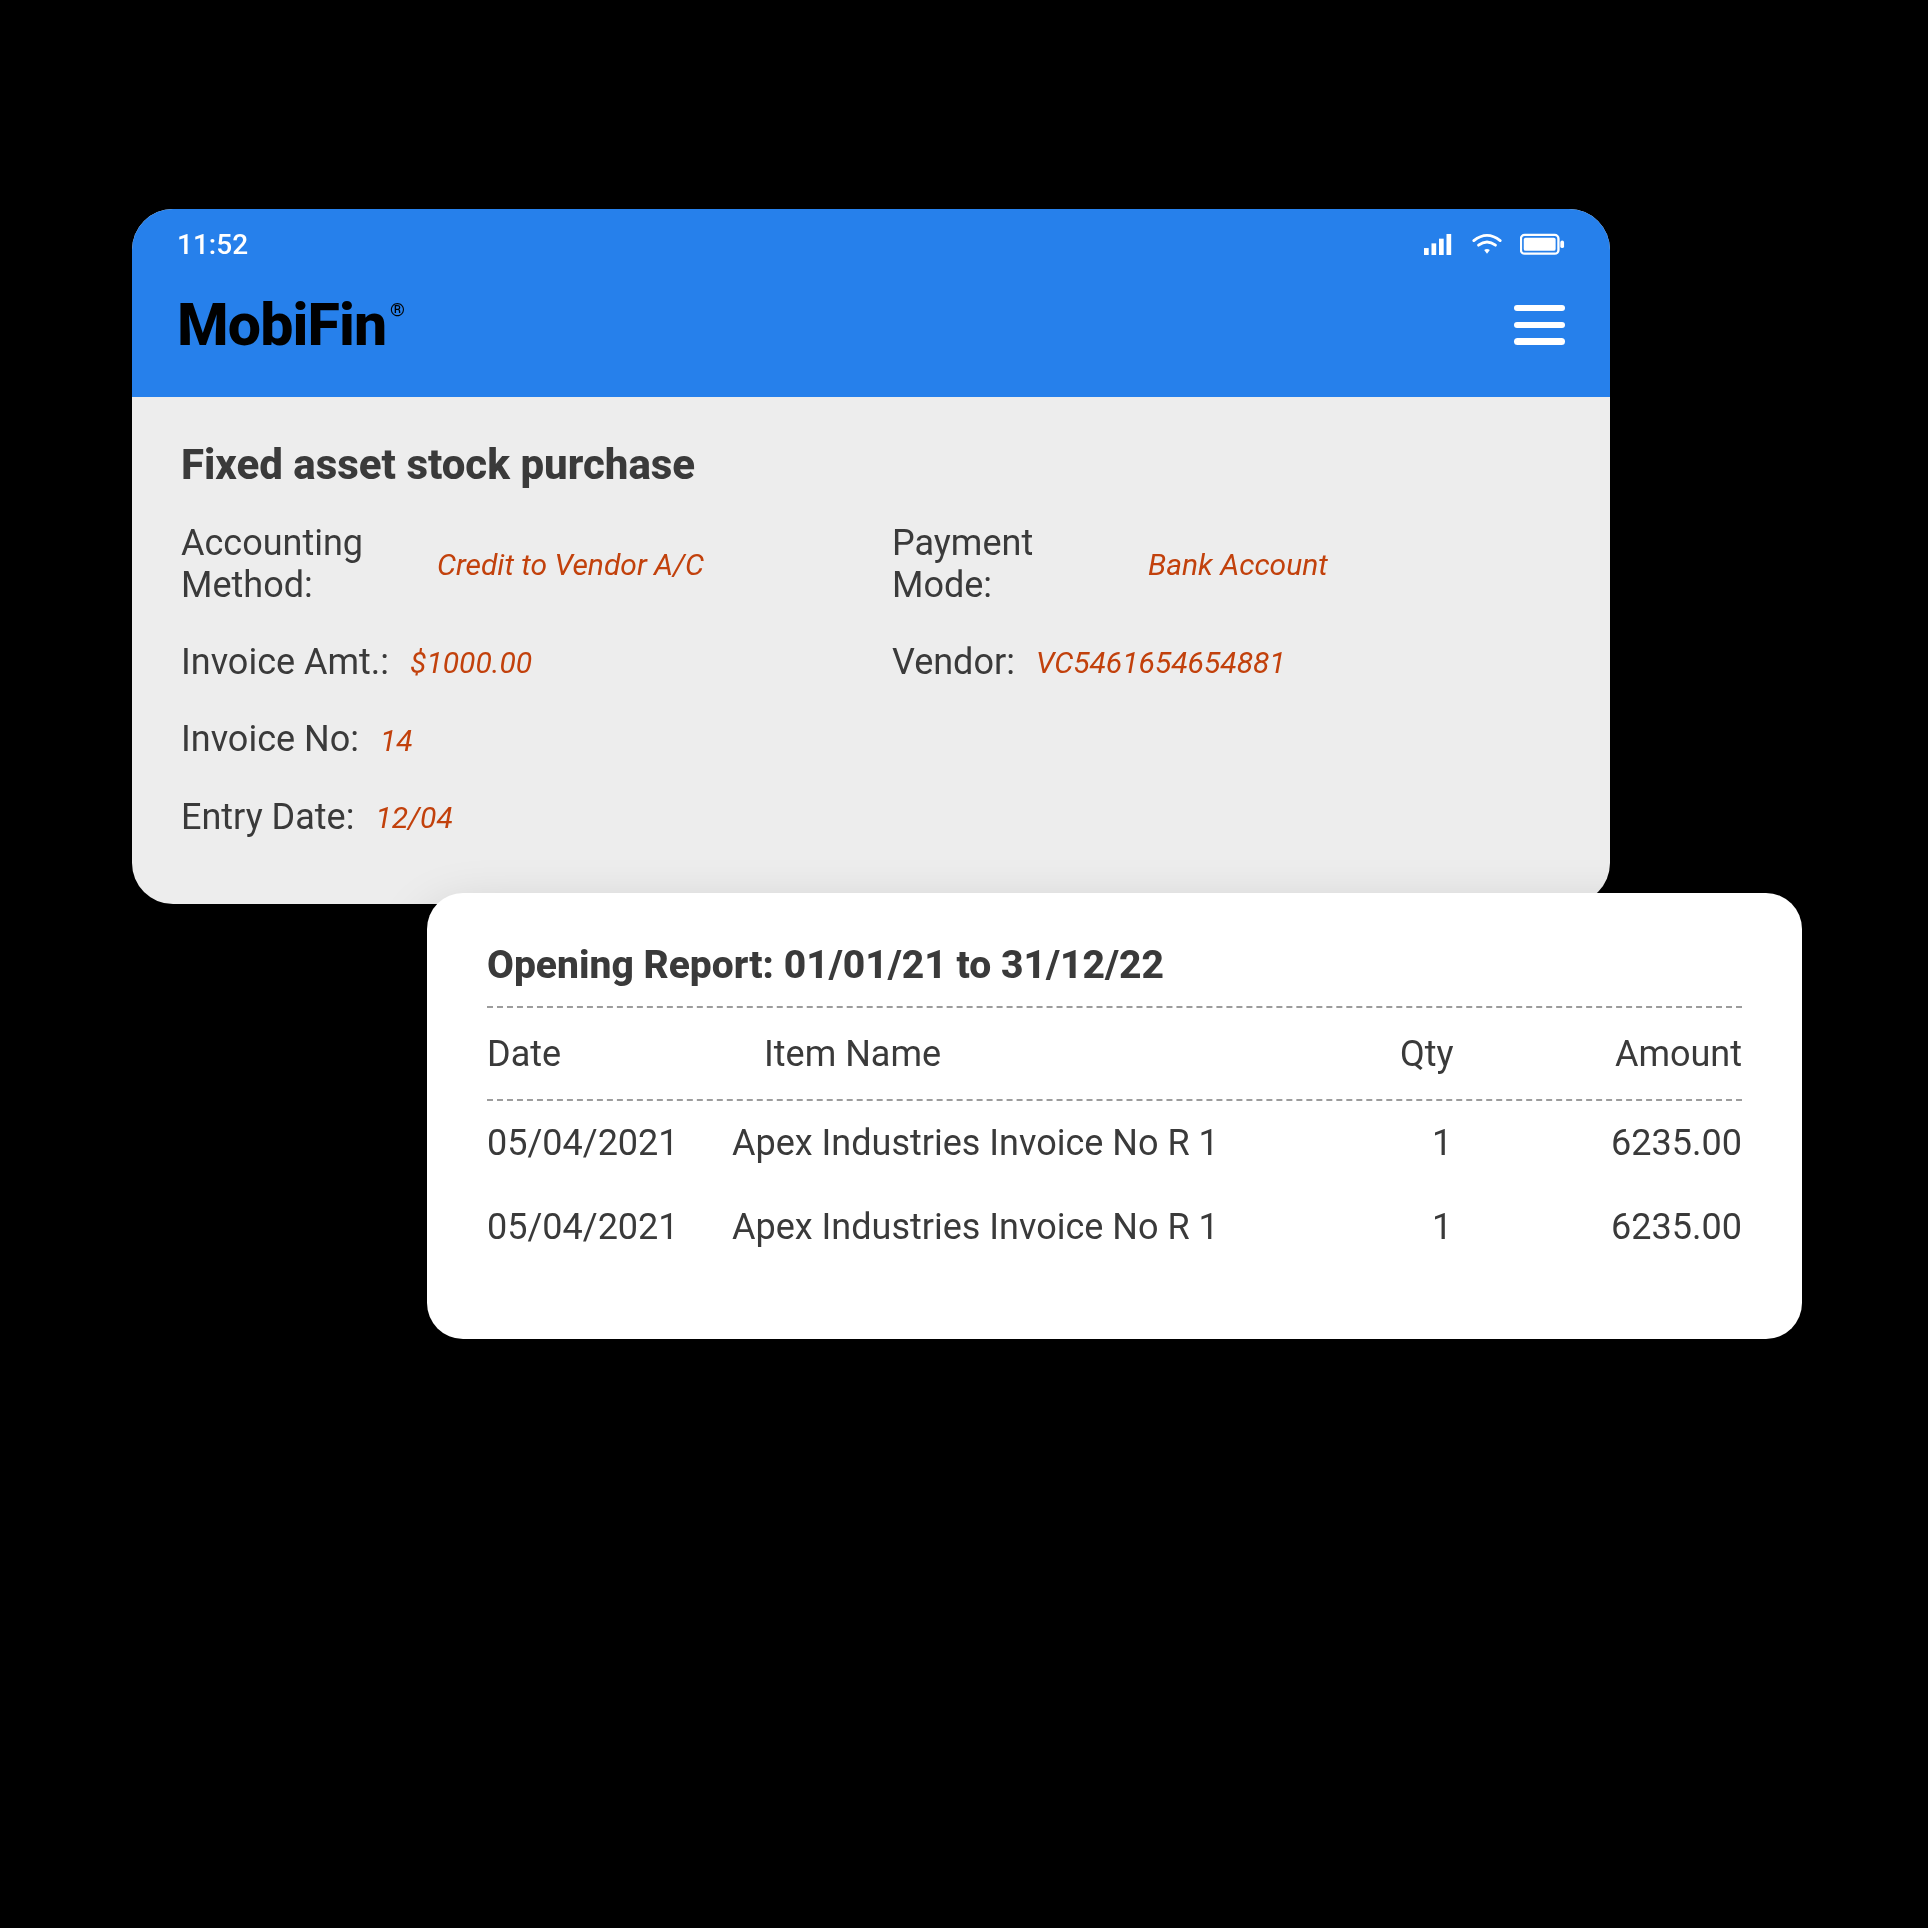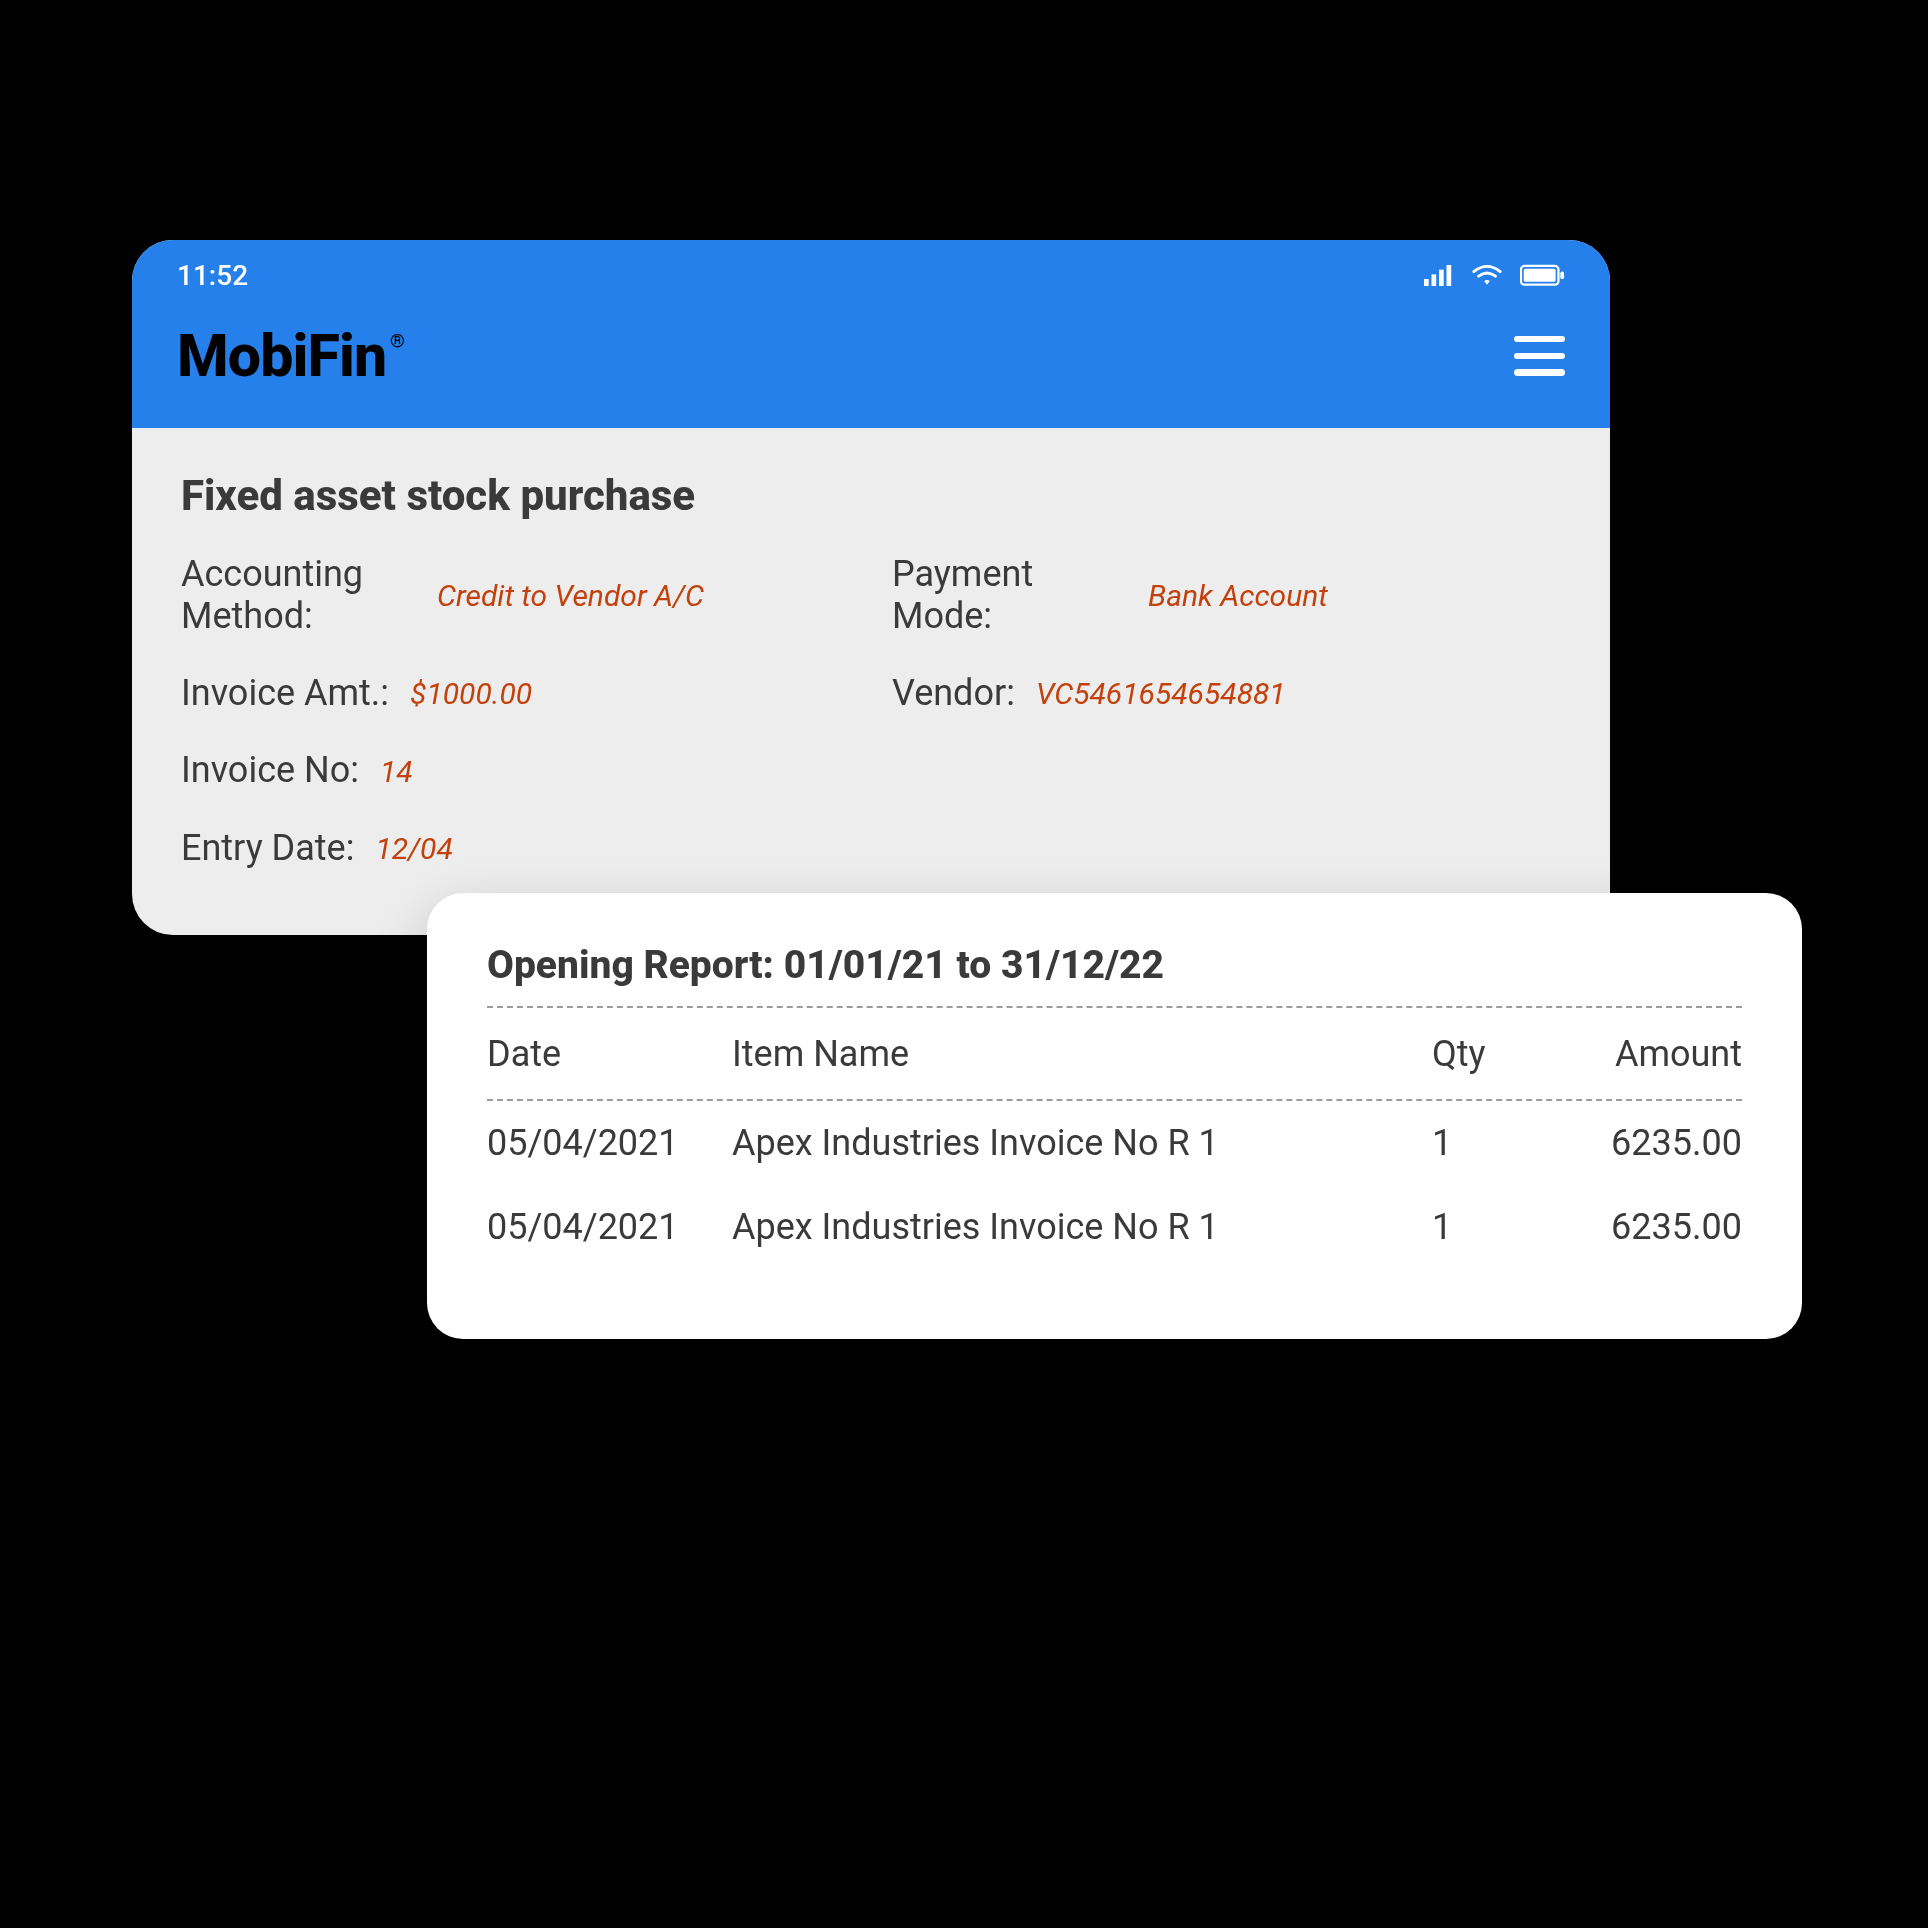--- a/index.html
+++ b/index.html
@@ -14,21 +14,20 @@
   
   .app-card {
     position: absolute;
     left: 132px;
     top: 209px;
     width: 1478px;
     background: #ededed;
     border-radius: 41px;
     overflow: hidden;
     box-shadow: 0 15px 45px rgba(0,0,0,0.18);
-    margin-top: 31px;
   }
 
   
   .status-bar {
     background: #2680EB;
     height: 70px;
     display: flex;
     align-items: center;
     justify-content: space-between;
     padding: 0 45px 0 45px;
@@ -137,20 +136,21 @@
   }
   .report-header, .report-row {
     display: grid;
     grid-template-columns: 245px 1fr 122px 188px;
     align-items: center;
     font-size: 36px;
     color: #3a3a3a;
   }
   .report-header {
     padding: 24.5px 0;
+    gap: 32px;
   }
   .report-header > div { font-weight: 400; }
   .col-qty { text-align: left; }
   .col-amount { text-align: right; }
   .report-body .report-row {
     padding: 21px 0;
   }
 </style>
 </head>
 <body>

